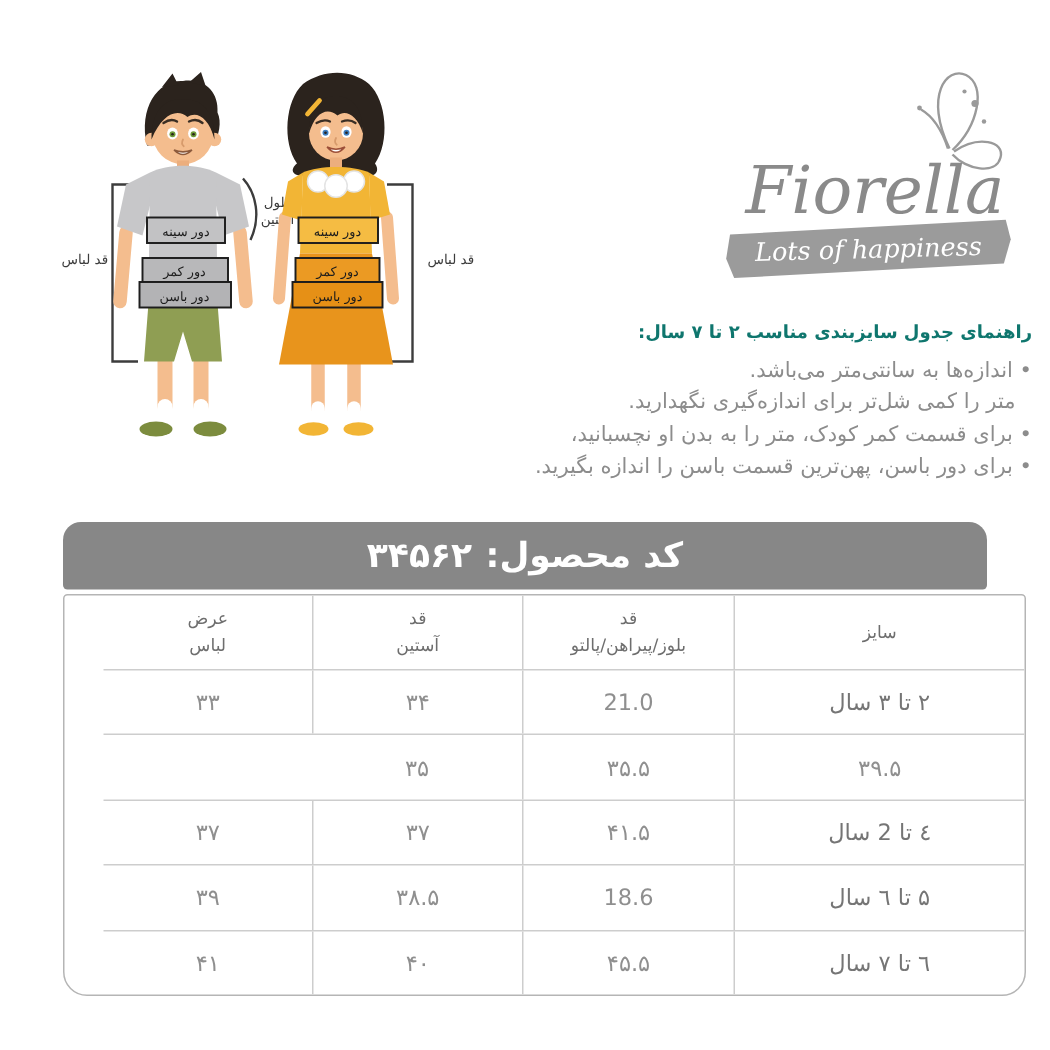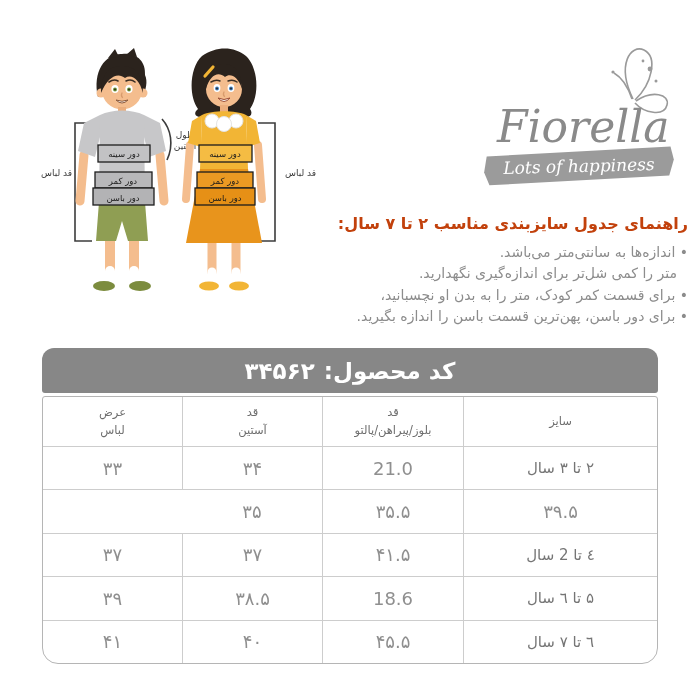--- a/index.html
+++ b/index.html
@@ -6,42 +6,42 @@
   body{
     width:700px;height:700px;position:relative;background:#ffffff;
     font-family:"DejaVu Sans",sans-serif;overflow:hidden;
   }
   
   .illustration{position:absolute;left:38px;top:45px;width:288px;height:252px;}
   
   .logo{position:absolute;left:483px;top:42px;width:196px;height:150px;}
   
   .guide{position:absolute;right:12px;top:214px;width:398px;direction:rtl;text-align:right;}
-  .guide-title{font-size:16px;font-weight:bold;color:#c2410c;letter-spacing:0;margin-bottom:9px;}
+  .guide-title{font-size:12px;font-weight:bold;color:#0f766e;letter-spacing:0;margin-bottom:9px;}
   .note{font-size:14px;color:#8c8c8c;line-height:21.4px;}
   .note.cont{padding-right:11px;}
   
   .code-band{
     position:absolute;left:42px;top:348px;width:616px;height:45px;
     background:#878787;border-radius:12px 12px 3px 3px;
     display:flex;align-items:center;justify-content:center;gap:9px;
     direction:rtl;color:#ffffff;font-size:23px;font-weight:bold;
   }
   
   .size-table{
     position:absolute;left:42px;top:396px;width:614px;height:266px;
     border:1px solid #b5b5b5;border-radius:3px 3px 16px 16px;overflow:hidden;
-    display:grid;grid-template-rows:49px repeat(5,1fr);background:#fff;
+    display:grid;grid-template-rows:49px repeat(5,1fr);background:#fff;padding-left:26px;
   }
   .tr{display:grid;grid-template-columns:194px 141px 140px 1fr;direction:rtl;}
   .tr + .tr{border-top:1px solid #cdcdcd;}
   .td{display:flex;flex-direction:column;align-items:center;justify-content:center;text-align:center;}
   .td:not(:last-child){border-left:1px solid #cdcdcd;}
   .th{font-size:11.5px;color:#6e6e6e;line-height:1.55;}
-  .cell-num{font-size:18px;color:#8f8f8f;}
+  .cell-num{font-size:15px;color:#8f8f8f;}
   .cell-size{font-size:15px;color:#757575;}
   svg text{font-family:"DejaVu Sans",sans-serif;}
   .script-text{font-family:"DejaVu Serif",serif;font-style:italic;}
 </style>
 </head>
 <body>
 
 <svg class="illustration" viewBox="0 0 288 252">
 
   <g>

